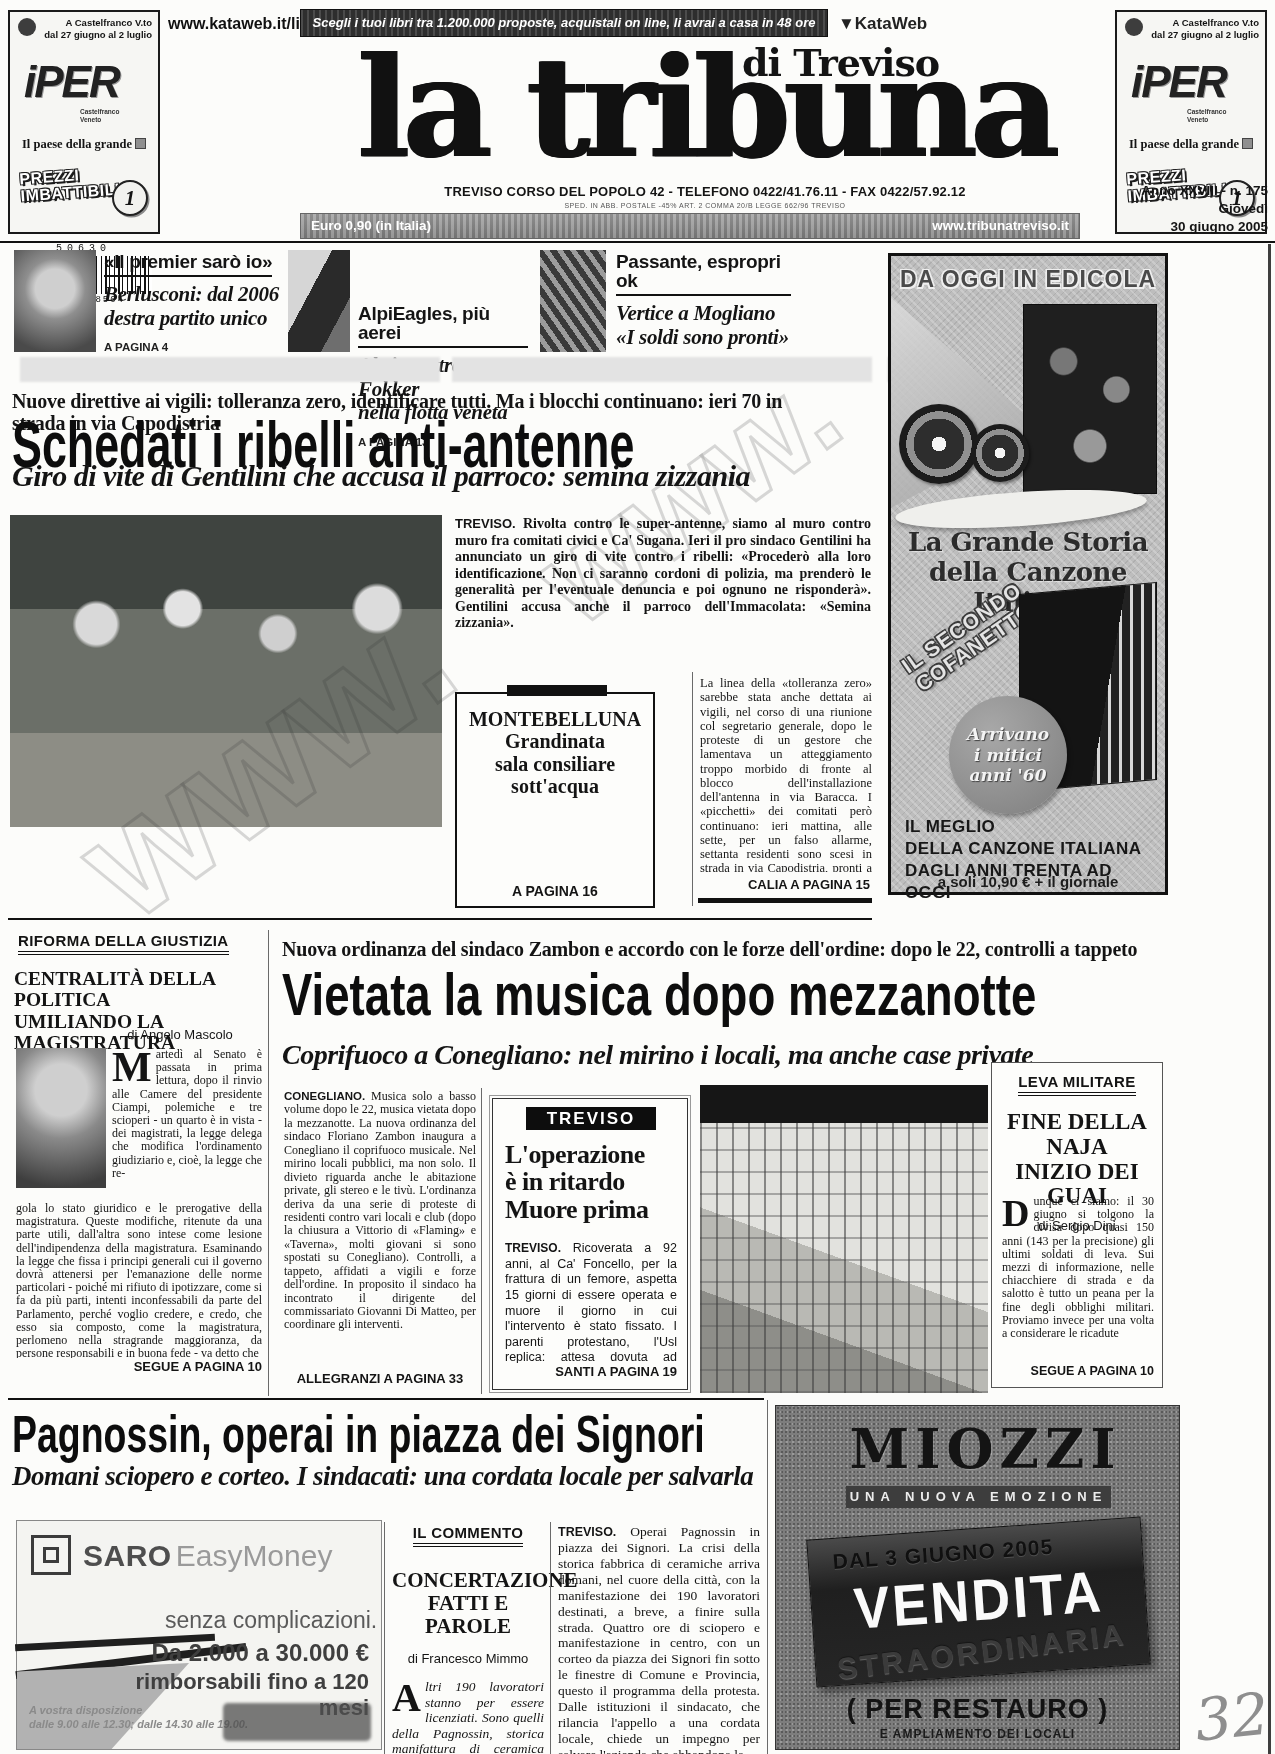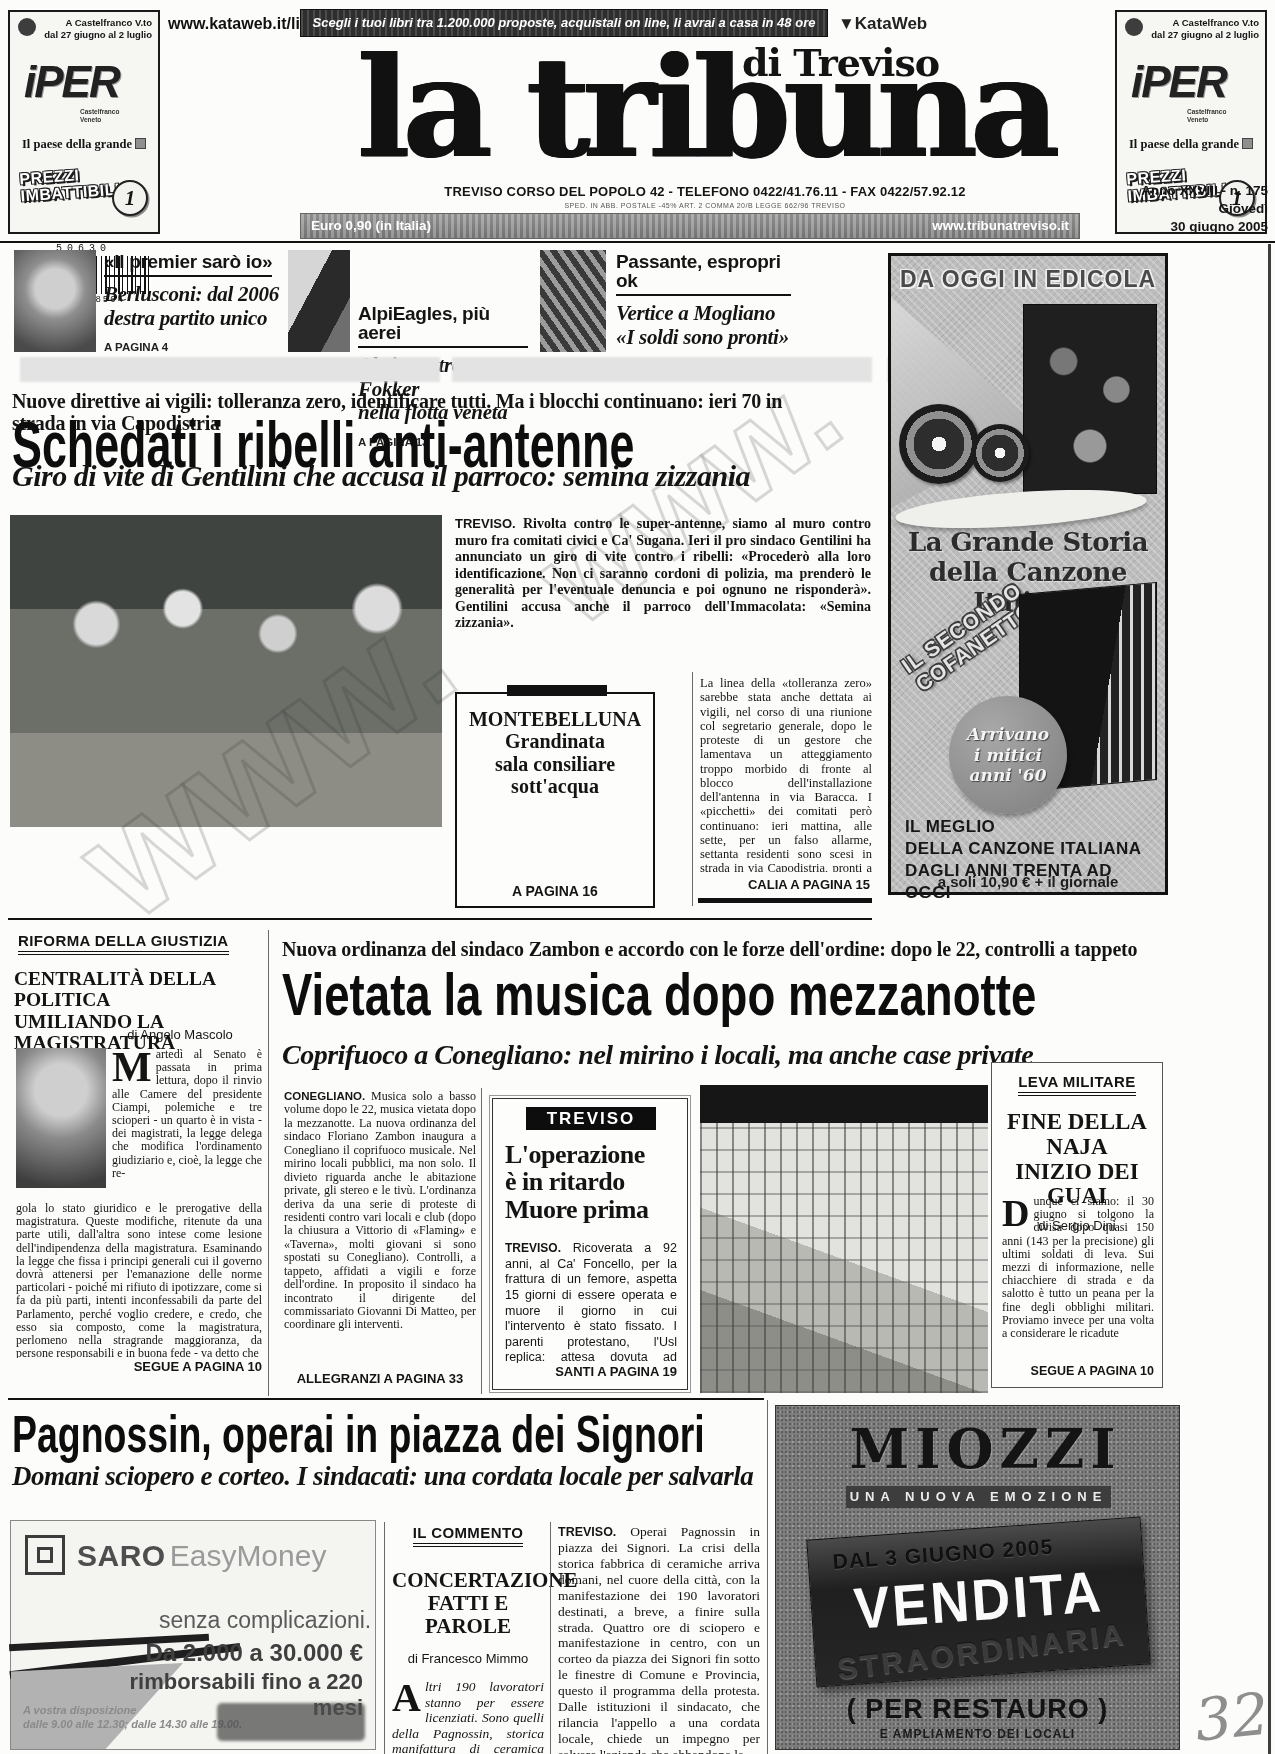--- a/index.html
+++ b/index.html
@@ -347,34 +347,34 @@
   </div>
   <div class="abs page-ref rt" style="left:10px; top:302px; width:152px; font-size:12.5px;">SEGUE A PAGINA 10</div>
 </div>
 
 <div class="abs hr2" style="left:8px; top:1398px; width:756px; height:2px;"></div>
 <div class="abs" style="left:12px; top:1404px; width:755px; height:52px;">
   <span class="bighead" style="font-size:52px; transform:scaleX(0.72);">Pagnossin, operai in piazza dei Signori</span>
 </div>
 <div class="abs subhead" style="left:12px; top:1462px; width:755px; font-size:27px;">Domani sciopero e corteo. I sindacati: una cordata locale per salvarla</div>
 
-<div class="abs saro-box" style="left:10px; top:1520px; width:366px; height:230px;">
+<div class="abs saro-box" style="left:16px; top:1520px; width:366px; height:230px;">
   <div class="abs saro-logo-outer" style="left:14px; top:14px;">
       <div class="saro-logo-inner"></div>
     </div>
   <div class="abs" style="left:66px; top:20px;">
     <span class="saro-brand-a">SARO</span>
     <span class="saro-brand-b">EasyMoney</span>
   </div>
   <div class="abs saro-line" style="left:148px; top:86px;">senza complicazioni.</div>
   <div class="abs stick" style="left:-2px; top:118px; width:200px; height:7px; transform:rotate(-3deg);"></div>
   <div class="abs stick" style="left:-2px; top:136px; width:232px; height:8px; transform:rotate(-7deg);"></div>
   <div class="abs saro-blob" style="left:0; top:142px; width:172px; height:86px;"></div>
   <div class="abs saro-amt rt" style="right:12px; top:118px; width:230px;">Da 2.000 a 30.000 €</div>
-  <div class="abs saro-amt rt" style="right:12px; top:148px; width:250px; font-size:22px;">rimborsabili fino a 220 mesi</div>
+  <div class="abs saro-amt rt" style="right:12px; top:148px; width:250px; font-size:22px;">rimborsabili fino a 120 mesi</div>
   <div class="abs saro-hours pre" style="left:12px; top:182px;">A vostra disposizione
 dalle 9.00 alle 12.30; dalle 14.30 alle 19.00.</div>
   <div class="abs smudge" style="left:206px; top:182px; width:148px; height:38px;"></div>
 </div>
 
 <div class="abs vr" style="left:384px; top:1522px; height:232px;"></div>
 
 <div class="abs" style="left:392px; top:1524px; width:152px;">
   <div class="ctr"><span class="lbl">IL COMMENTO</span></div>
   <div class="serif-caps-title pre ctr" style="margin-top:22px; font-size:21px;">CONCERTAZIONE

